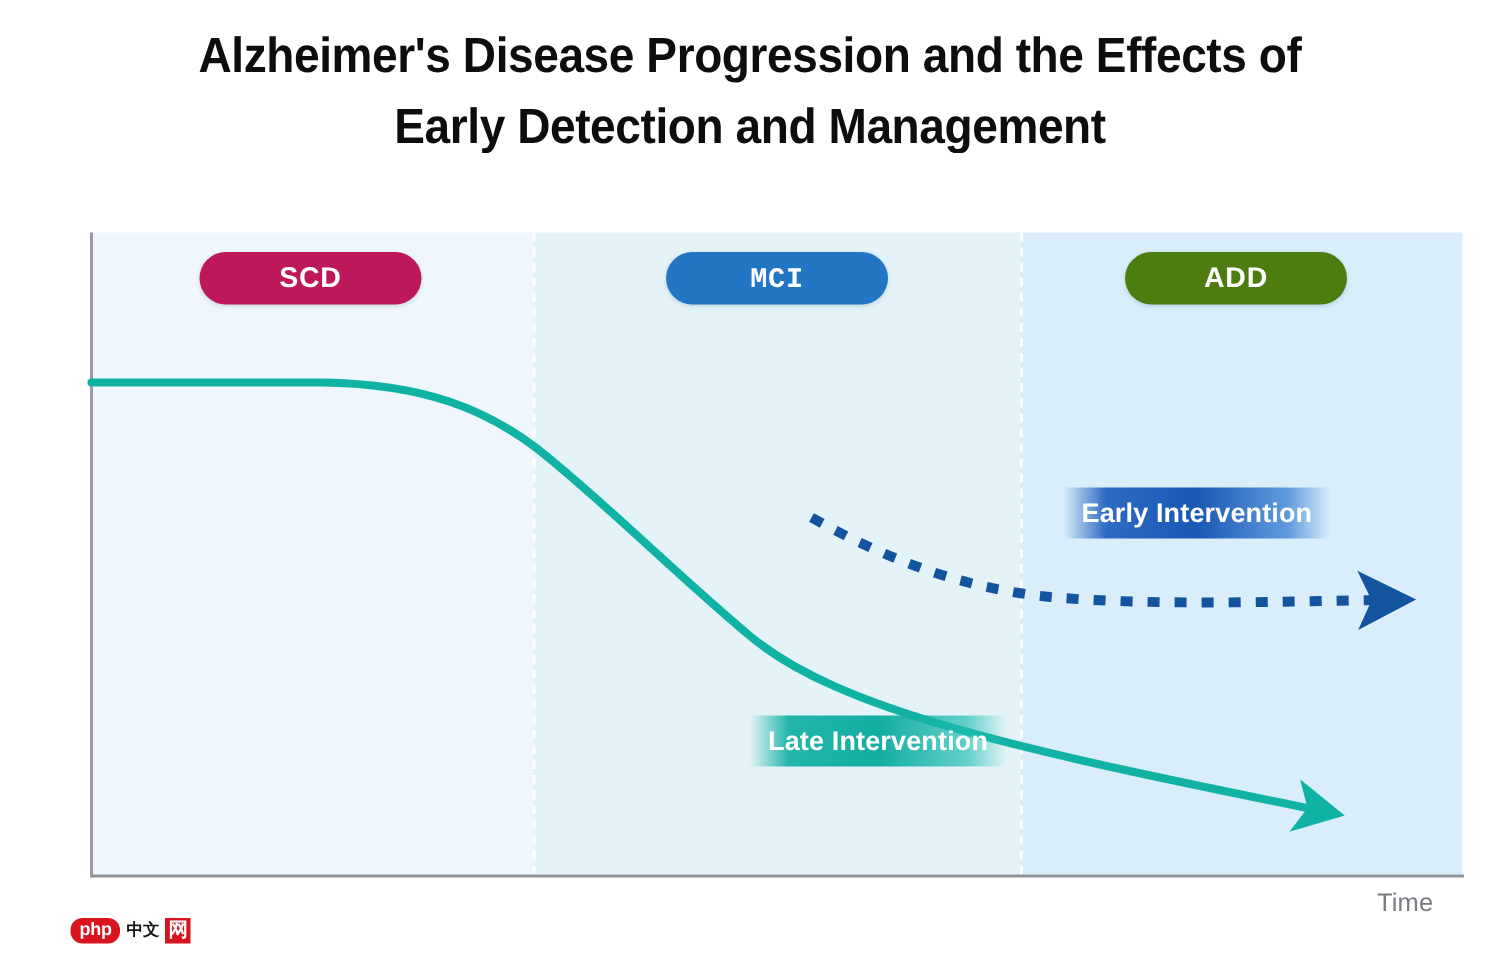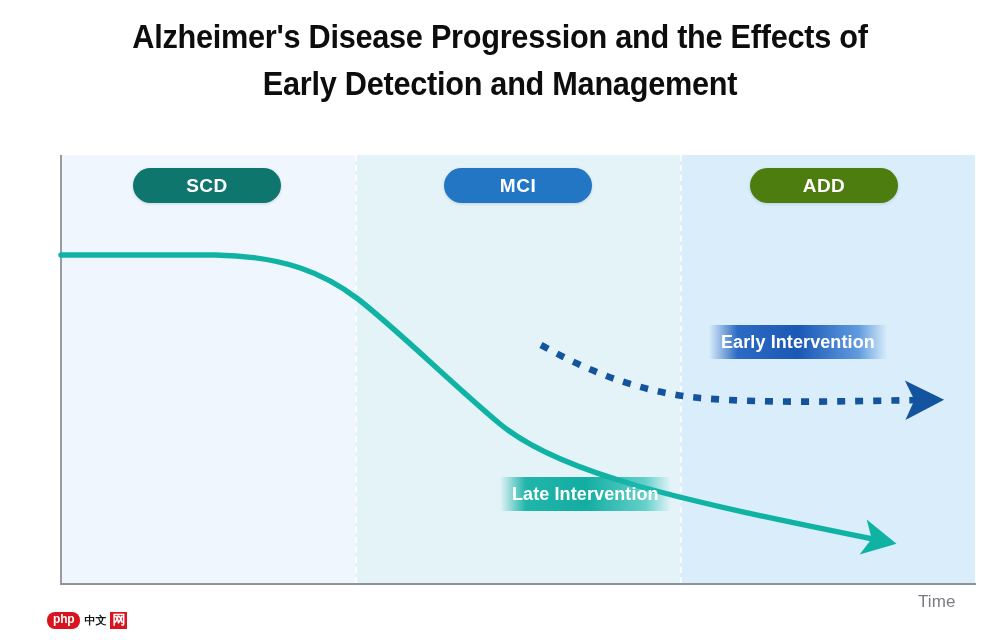--- a/index.html
+++ b/index.html
@@ -90,22 +90,22 @@
     border-radius: 18px;
     color: #ffffff;
     font-size: 19px;
     font-weight: bold;
     letter-spacing: 0.5px;
     display: flex;
     align-items: center;
     justify-content: center;
     box-shadow: 0 1px 3px rgba(20,60,110,0.18);
   }
-  .pill-scd { left: 133px; top: 168px; background: #0f766e; }
-  .pill-mci { left: 444px; top: 168px; background: #2276c4; }
+  .pill-scd { left: 133px; top: 168px; background: #be185d; }
+  .pill-mci { left: 444px; top: 168px; background: #2276c4; font-family: Liberation Mono, monospace; }
   .pill-add { left: 750px; top: 168px; background: #4d7c0f; }
 
   
   .curves {
     position: absolute;
     left: 0; top: 0;
     width: 1000px;
     height: 640px;
     pointer-events: none;
   }

